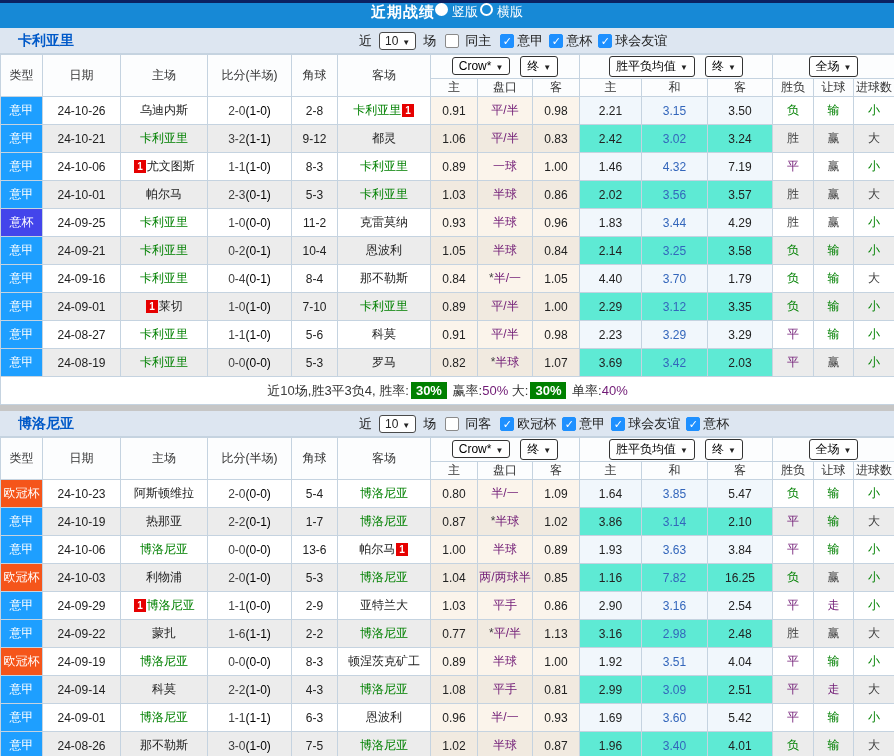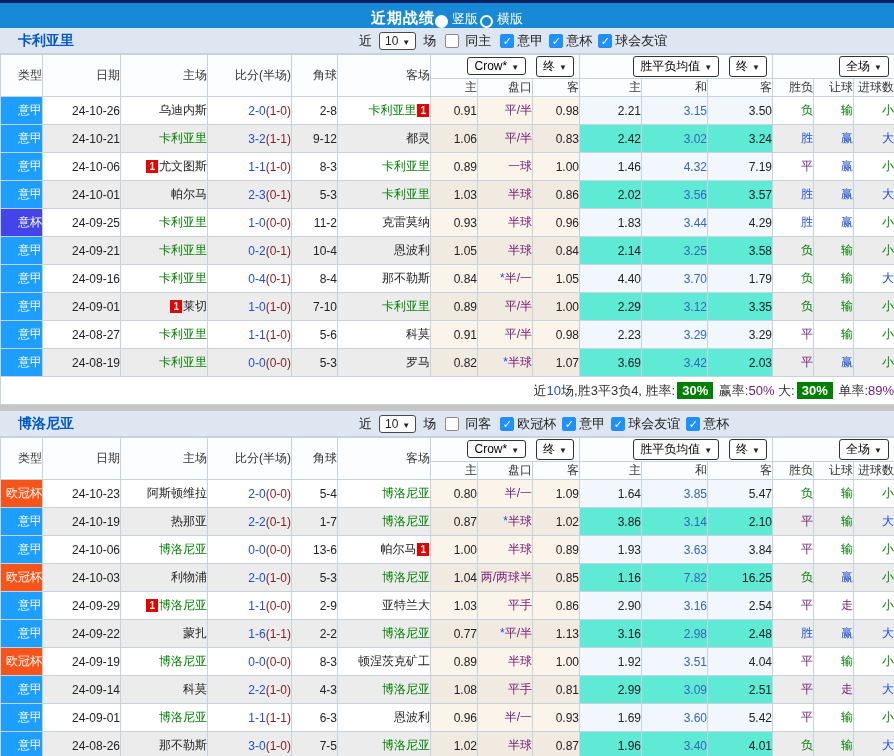--- a/index.html
+++ b/index.html
@@ -1,51 +1,51 @@
 <!DOCTYPE html>
 <html><head>
 <meta charset="utf-8">
 <style>
   *{margin:0;padding:0;box-sizing:border-box}
   html,body{width:894px;height:756px;overflow:hidden;background:#fff;
     font-family:"Liberation Sans","DejaVu Sans",sans-serif;}
   .topstrip{height:3px;background:#0B2161}
-  .titlebar{height:25px;background:#1789D6;color:#fff;display:flex;align-items:flex-end;justify-content:center;font-size:13px}
+  .titlebar{height:25px;background:#1789D6;color:#fff;display:flex;align-items:flex-start;justify-content:center;font-size:13px}
   .titlebar .title{font-weight:bold;font-size:15px;letter-spacing:1px}
   .radio{width:13px;height:13px;border-radius:50%;border:2px solid #fff;display:inline-block;margin:0 4px 0 2px;vertical-align:-2px}
   .radio.checked{background:#fff;margin-left:0}
   .section-head{height:26px;background:#DDE6F1;position:relative;display:flex;align-items:center;border-bottom:1px solid #C5D3E0}
   .team{color:#0059C8;font-weight:bold;font-size:14px;margin-left:18px}
   .filters{position:absolute;left:356px;display:flex;align-items:center;font-size:13px;color:#222;white-space:nowrap}
   .filters .gap{margin:0 3px}
   .select{display:inline-block;border:1px solid #4a4a4a;border-radius:3px;background:#fff;padding:1px 5px;font-size:12px;margin:0 4px}
   .caret{font-size:8px;margin-left:4px;color:#222}
   .cb{display:inline-block;width:14px;height:14px;border:1px solid #8a8a8a;border-radius:2px;background:#fff;margin:0 3px 0 6px;vertical-align:-2px;text-align:center;line-height:13px;font-size:11px}
   .cb.checked{background:#1E90FF;border-color:#1E90FF;color:#fff;font-weight:bold}
-  table{border-collapse:collapse;table-layout:fixed;width:894px;font-size:12px;text-align:right;color:#222}
+  table{border-collapse:collapse;table-layout:fixed;width:894px;font-size:12px;text-align:center;color:#222}
   th,td{border:1px solid #C5D3E0;overflow:hidden;white-space:nowrap;height:28px;padding:0}
   thead th{font-weight:normal;color:#333;background:#FCFDFE}
   thead tr.h1 th{height:24px}
   thead tr.h2 th{height:15px;font-size:12px}
   .dd{display:inline-block;border:1px solid #333;border-radius:3px;background:#fff;padding:1px 6px;margin:0 5px;font-size:12px;color:#000}
   tr.even td{background:#fff}
   tr.odd td{background:#ECECEC}
   tr.even td.c-hc{background:#FBF4EB}
   tr.odd td.c-hc{background:#F1EAE0}
   tr.even td.c-wdl{background:#F1F7FC}
   tr.odd td.c-wdl{background:#5eead4}
   td.type{color:#fff}
   .lg-seriea{background:#1E9FFF !important}
   .lg-cup{background:#4345EB !important}
   .lg-ucl{background:#F5551A !important}
-  .t-red{color:#1d4ed8}
+  .t-red{color:#404040}
   .t-blue{color:#701a75}
   .t-green{color:#008000}
   .t-dblue{color:#3366BB}
-  .half{color:#7f1d1d}
+  .half{color:#000000}
   .badge{display:inline-block;background:#E60000;color:#fff;font-size:10px;line-height:13px;padding:0 3px;margin:0 1px;font-weight:bold}
   tfoot td{background:#fff;font-size:13px;color:#333;height:28px}
   .pct-badge{display:inline-block;background:#008000;color:#fff;font-weight:bold;padding:1px 5px;margin:2px 2px}
   .sep{height:6px;background:#C6C6C6}
 </style>
 </head>
 <body>
 
 <div class="topstrip"></div>
 
@@ -284,21 +284,21 @@
             <td class="c-wdl">3.69</td>
             <td class="c-wdl"><span class="t-dblue">3.42</span></td>
             <td class="c-wdl">2.03</td>
             <td><span class="t-blue">平</span></td>
             <td><span class="t-red">赢</span></td>
             <td><span class="t-green">小</span></td>
           </tr>
         </tbody>
         <tfoot>
           <tr>
-            <td colspan="15"><span>近</span><span class="t-red">10</span><span>场,胜3平3负4, 胜率:</span><span class="pct-badge">30%</span><span> 赢率:</span><span class="t-blue">50%</span><span> 大:</span><span class="pct-badge">30%</span><span> 单率:</span><span class="t-blue">89%</span></td>
+            <td colspan="15"><span>近</span><span class="t-red">10</span><span>场,胜3平3负4, 胜率:</span><span class="pct-badge">30%</span><span> 赢率:</span><span class="t-blue">50%</span><span> 大:</span><span class="pct-badge">30%</span><span> 单率:</span><span class="t-blue">40%</span></td>
           </tr>
         </tfoot>
       </table>
     </div>
     <div class="sep"></div>
     <div class="section">
       <div class="section-head">
         <span class="team">博洛尼亚</span>
         <div class="filters">
           <span class="gap">近</span>

